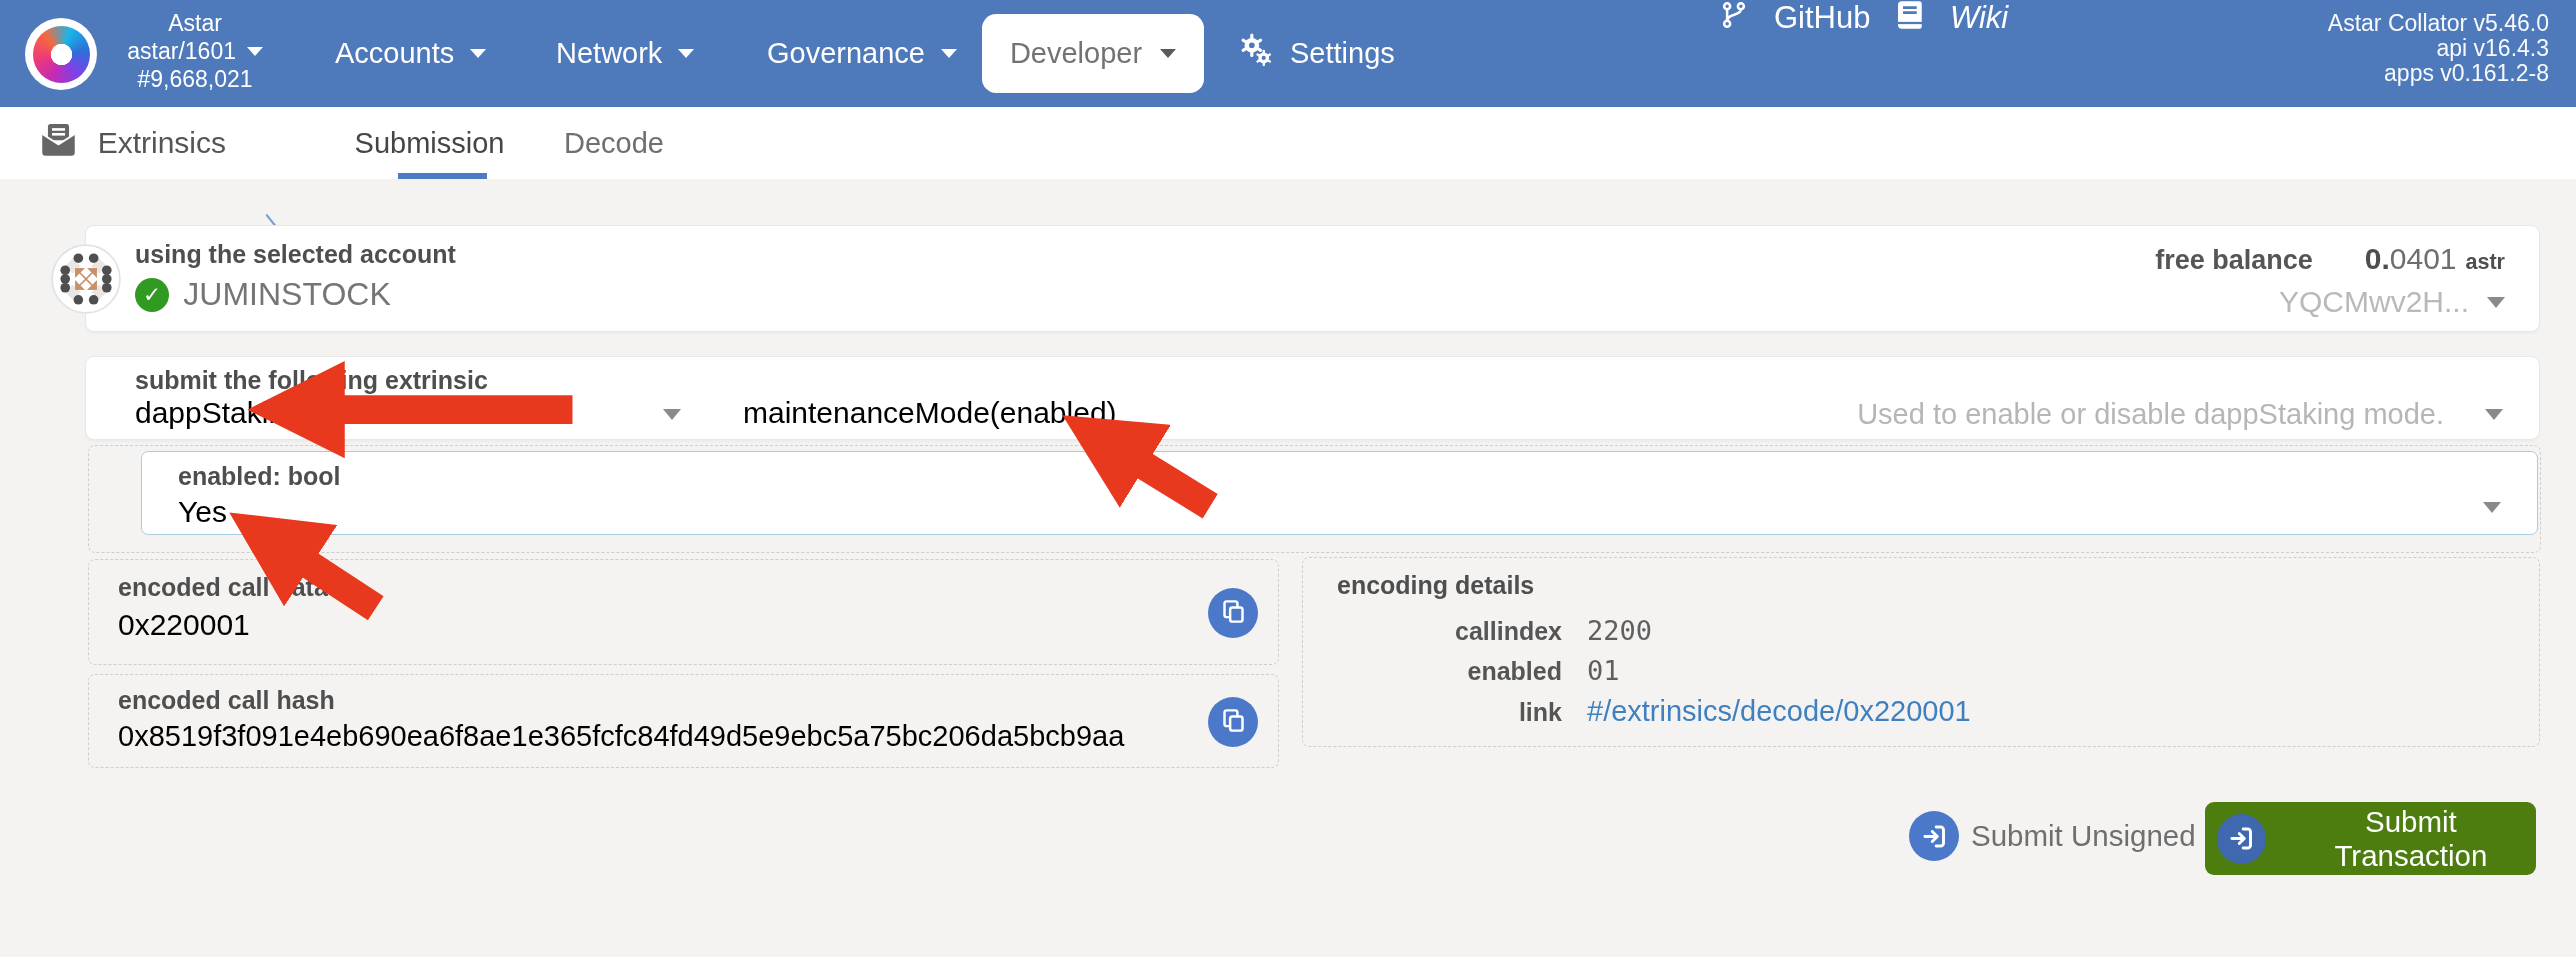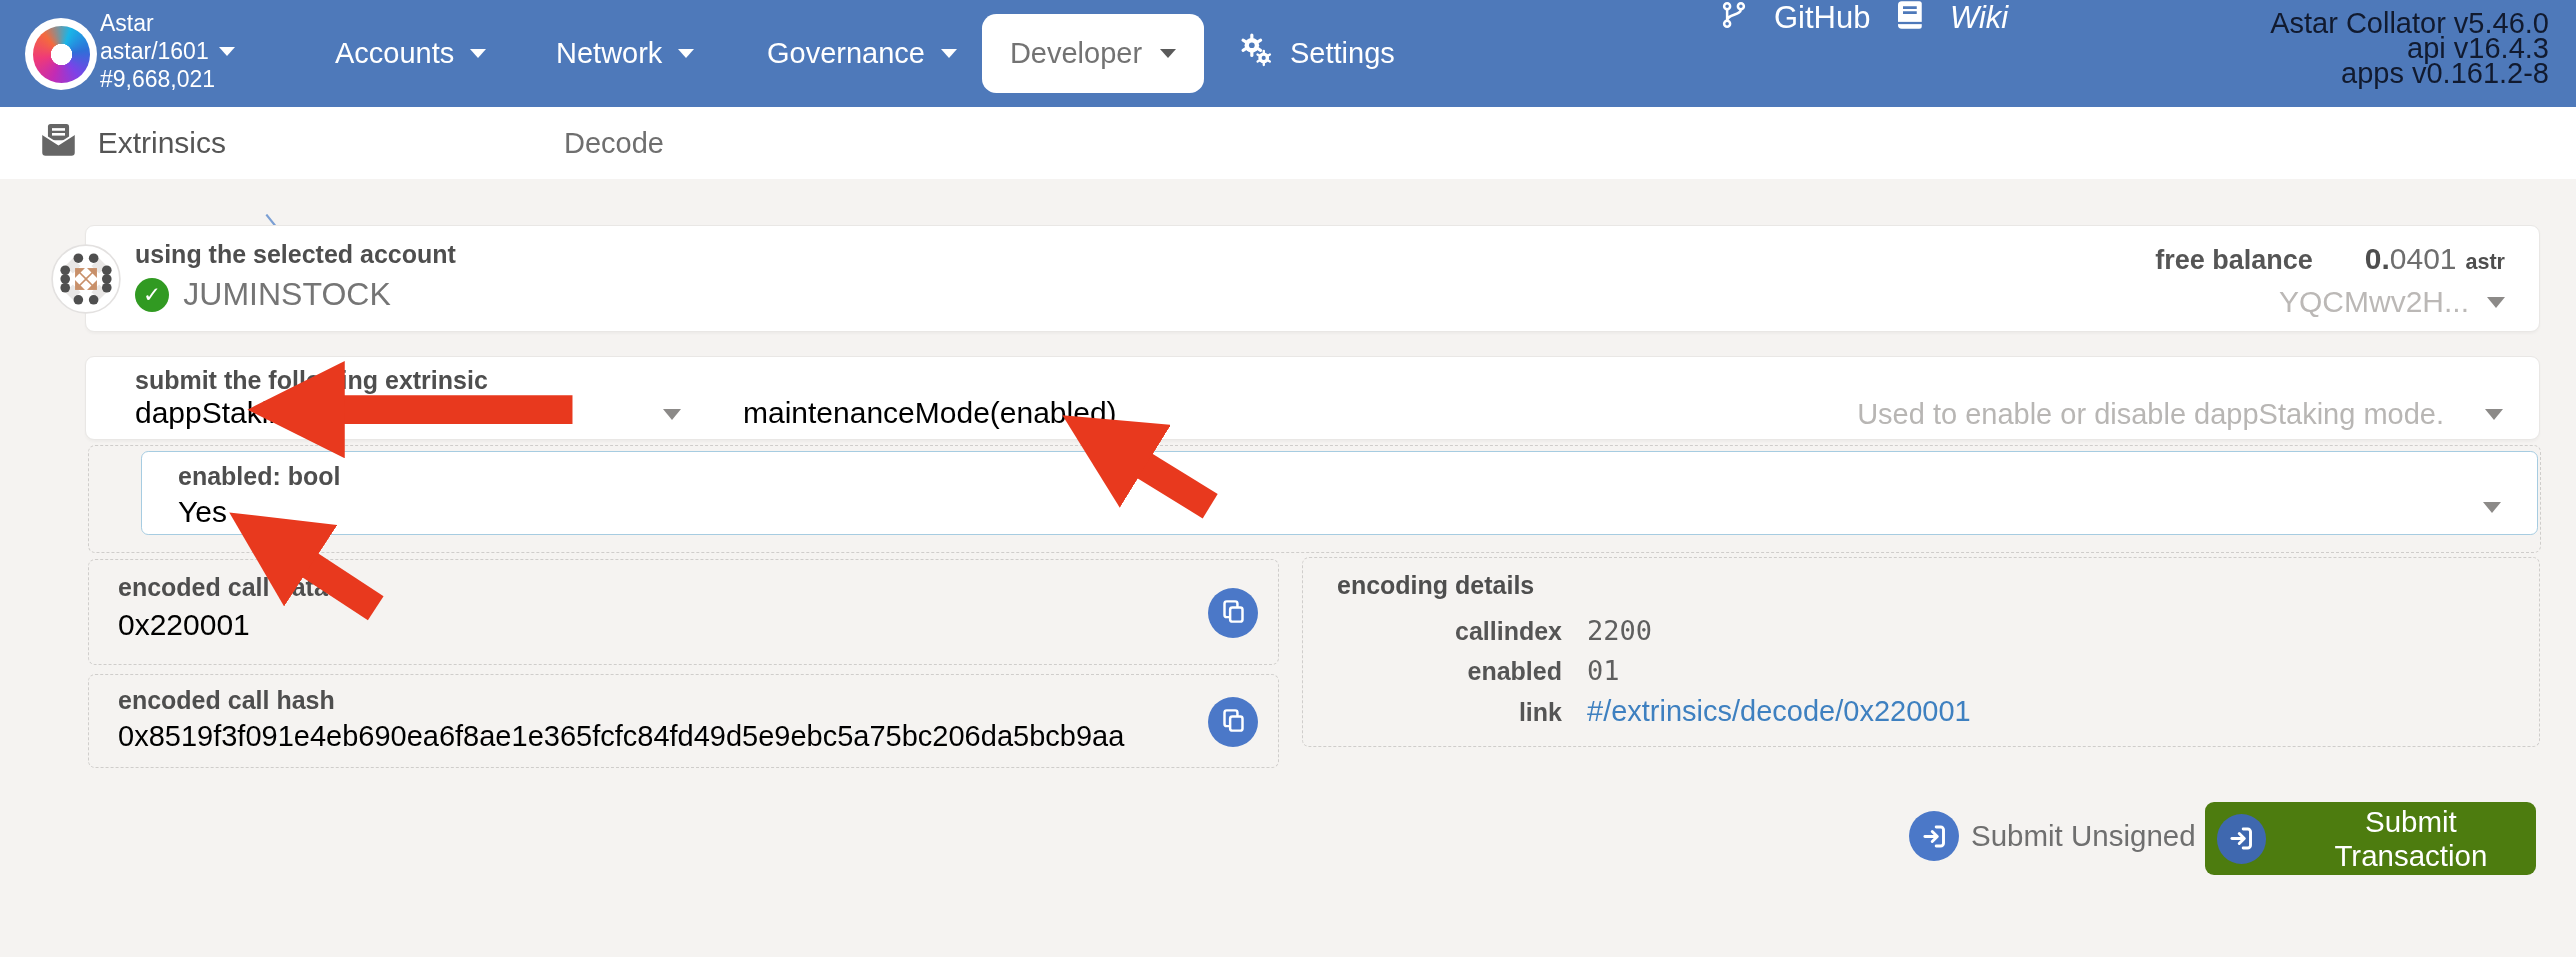--- a/index.html
+++ b/index.html
@@ -6,30 +6,30 @@
   html,body { width:2576px; height:957px; }
   body { font-family:"Liberation Sans","DejaVu Sans",sans-serif; background:#f5f3f1; color:#4e4e4e; overflow:hidden; }
   #app { position:relative; width:2576px; height:957px; }
 
   
   .topbar { position:absolute; left:0; top:0; width:2576px; height:107px; background:#4e79ba; color:#fff; }
   .logo { position:absolute; left:25px; top:18px; width:72px; height:72px; border-radius:50%; background:#fff; display:flex; align-items:center; justify-content:center; }
   .logo-knot { width:57px; height:57px; border-radius:50%;
     background: radial-gradient(circle at 50% 50%, #ffffff 0 26%, rgba(255,255,255,0) 27%),
                 conic-gradient(from 20deg, #19b5e8, #2e6fd8, #7b43e8, #c32bb4, #ef3a78, #f46a3d, #19b5e8); }
-  .chain-info { position:absolute; left:100px; top:9px; width:190px; font-size:23px; line-height:28px; cursor:pointer; }
+  .chain-info { position:absolute; left:100px; top:9px; width:190px; text-align:center; font-size:23px; line-height:28px; cursor:pointer; }
   .chain-spec { display:inline-flex; align-items:center; gap:10.7px; }
   .caret { display:inline-block; width:0; height:0; border-left:9.8px solid transparent; border-right:9.8px solid transparent; border-top:11.6px solid #8c8a88; }
   .caret.sm { border-left-width:8px; border-right-width:8px; border-top-width:9.8px; }
   .caret.white { border-top-color:#fff; }
   .caret.dark { border-top-color:#5a5a5a; }
   .nav-item { position:absolute; top:0; height:107px; display:flex; align-items:center; gap:16px; font-size:29px; cursor:pointer; }
   .nav-pill { position:absolute; left:982px; top:14.3px; width:222px; height:79px; background:#fff; border-radius:14.3px; color:#737373; display:flex; align-items:center; justify-content:center; gap:18px; font-size:29px; cursor:pointer; }
   .hdr-link { display:flex; align-items:flex-start; gap:25px; font-size:31px; cursor:pointer; }
-  .versions { position:absolute; right:27px; top:10.7px; text-align:right; font-size:29px; line-height:25px; color:#0f172a; opacity:.96; }
+  .versions { position:absolute; right:27px; top:10.7px; text-align:right; font-size:23px; line-height:25px; color:#ffffff; opacity:.96; }
 
   
   .tabbar { position:absolute; left:0; top:107px; width:2576px; height:72px; background:#fff; }
   .section-head { position:absolute; left:39px; top:0; height:72px; display:flex; align-items:center; gap:19.7px; color:#555; font-size:30px; }
   .tab { position:absolute; top:0; height:72px; display:flex; align-items:center; justify-content:center; font-size:29px; color:#6f6f6f; cursor:pointer; }
   .tab.active { color:#454545; }
   .tab-underline { position:absolute; bottom:0; left:50%; transform:translateX(-36%); width:89px; height:6.3px; background:#4d7ac3; }
 
   
   .card { position:absolute; left:85px; width:2455px; background:#fff; border:1.8px solid #e9e7e5; border-radius:9px; box-shadow:0 1.8px 2.7px rgba(0,0,0,.03); }
@@ -193,20 +193,24 @@
           <path d="M2 8.6 L12 15 L22 8.6" fill="none" stroke="#fff" stroke-width="1.2"></path>
         </svg>
       </span>
       <span>Extrinsics</span>
     </div>
 
     <svg class="arrows" style="left:261px; top:107px; position:absolute;" width="39" height="72" viewBox="0 0 44 80">
       <path d="M6 0 L38 40 L6 80" fill="none" stroke="#7b9fd4" stroke-width="2.4"></path>
     </svg>
 
+    <div class="tab active" style="left:358px; width:143px;">
+      <span>Submission</span>
+      <div class="tab-underline"></div>
+    </div>
     <div class="tab" style="left:556px; width:116px;">
       <span>Decode</span>
     </div>
   </div>
 
   <section class="card card-account">
     <span class="identicon">
       <svg width="70" height="70" viewBox="0 0 64 64">
         <circle cx="32" cy="32" r="31" fill="#fff" stroke="#e3e1e0" stroke-width="1.5"></circle>
         <g fill="#e9e7e6">

